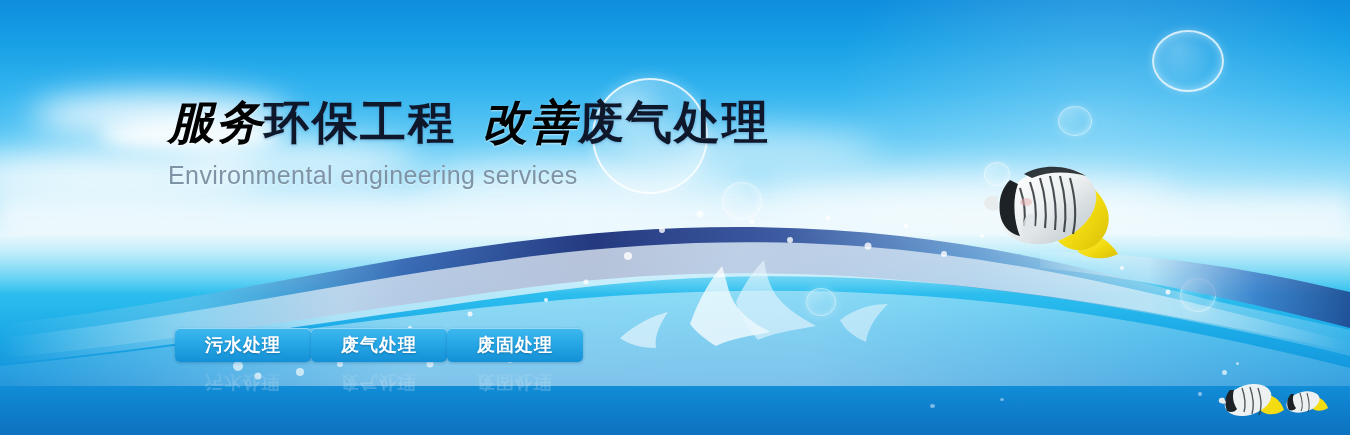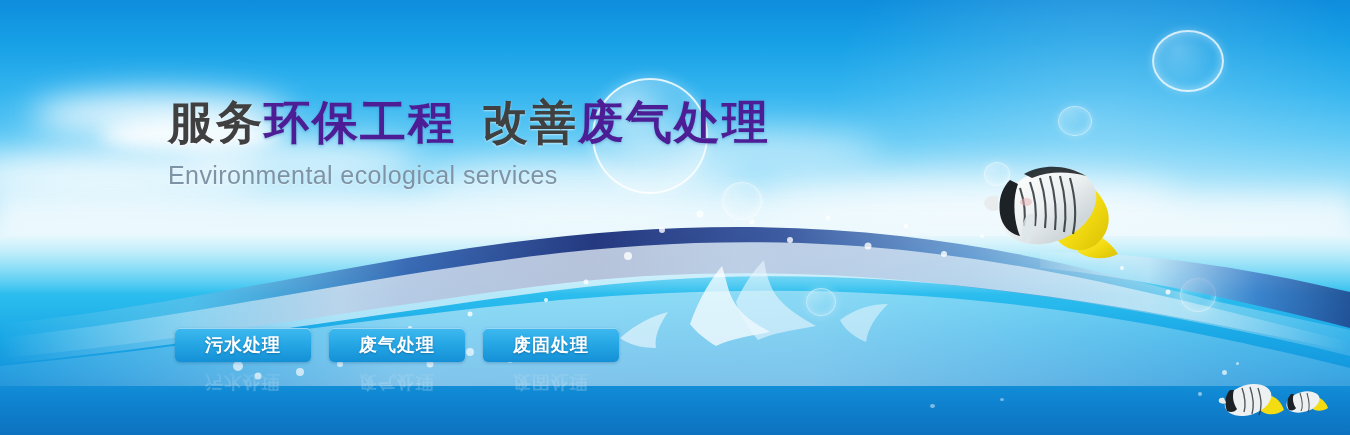--- a/index.html
+++ b/index.html
@@ -76,40 +76,40 @@
     background:radial-gradient(circle at 32% 26%, rgba(255,255,255,.55), rgba(255,255,255,.12) 46%, rgba(255,255,255,.02) 70%);
     box-shadow:inset -10px -12px 26px rgba(255,255,255,.35), 0 0 14px rgba(255,255,255,.35);
   }
 
   
   .copy{ position:absolute; left:168px; top:96px; width:700px; }
   .headline{
     font-size:46px; line-height:52px; font-weight:700; letter-spacing:2px;
     white-space:nowrap;
   }
-  .hl-dark{ color:#404040; text-shadow:0 1px 2px rgba(255,255,255,.55); }
-  .hl-light{ color:#4c1d95; text-shadow:0 1px 3px rgba(60,120,180,.45); }
+  .hl-dark{ color:#000000; text-shadow:0 1px 2px rgba(255,255,255,.55);font-style:italic; }
+  .hl-light{ color:#0f172a; text-shadow:0 1px 3px rgba(60,120,180,.45); }
   .hl-gap{ display:inline-block; width:26px; }
 
   .sub{
     margin-top:12px;
     color:#7f93a6;
     font-size:25px;
     line-height:31px;
     letter-spacing:.4px;
     white-space:nowrap;
     text-shadow:0 1px 1px rgba(255,255,255,.4);
   }
 
   
   .wave-wrap{ position:absolute; left:0; top:196px; width:1350px; height:190px; }
 
   
   .btn-row{ position:absolute; left:175px; top:328px; display:flex; }
-  .btn-slot{ position:relative; margin-right:18px; }
+  .btn-slot{ position:relative; }
   .btn{
     position:relative;
     height:34px;
     padding:0 26px;
     min-width:136px;
     display:flex; align-items:center; justify-content:center;
     border-radius:5px;
     color:#ffffff;
     font-size:18px;
     font-weight:700;
@@ -261,21 +261,21 @@
       </g>
     </svg>
   </div>
 
   <div class="head-bubble"></div>
 
   <div class="copy">
     <div class="headline">
       <span class="hl-dark">服务</span><span class="hl-light">环保工程</span><span class="hl-gap"></span><span class="hl-dark">改善</span><span class="hl-light">废气处理</span>
     </div>
-    <div class="sub">Environmental ecological services</div>
+    <div class="sub">Environmental engineering services</div>
   </div>
 
   <div class="btn-row">
 
     <div class="btn-slot">
       <div class="btn">污水处理</div>
       <div class="btn-reflection">污水处理</div>
     </div>
 
     <div class="btn-slot">

